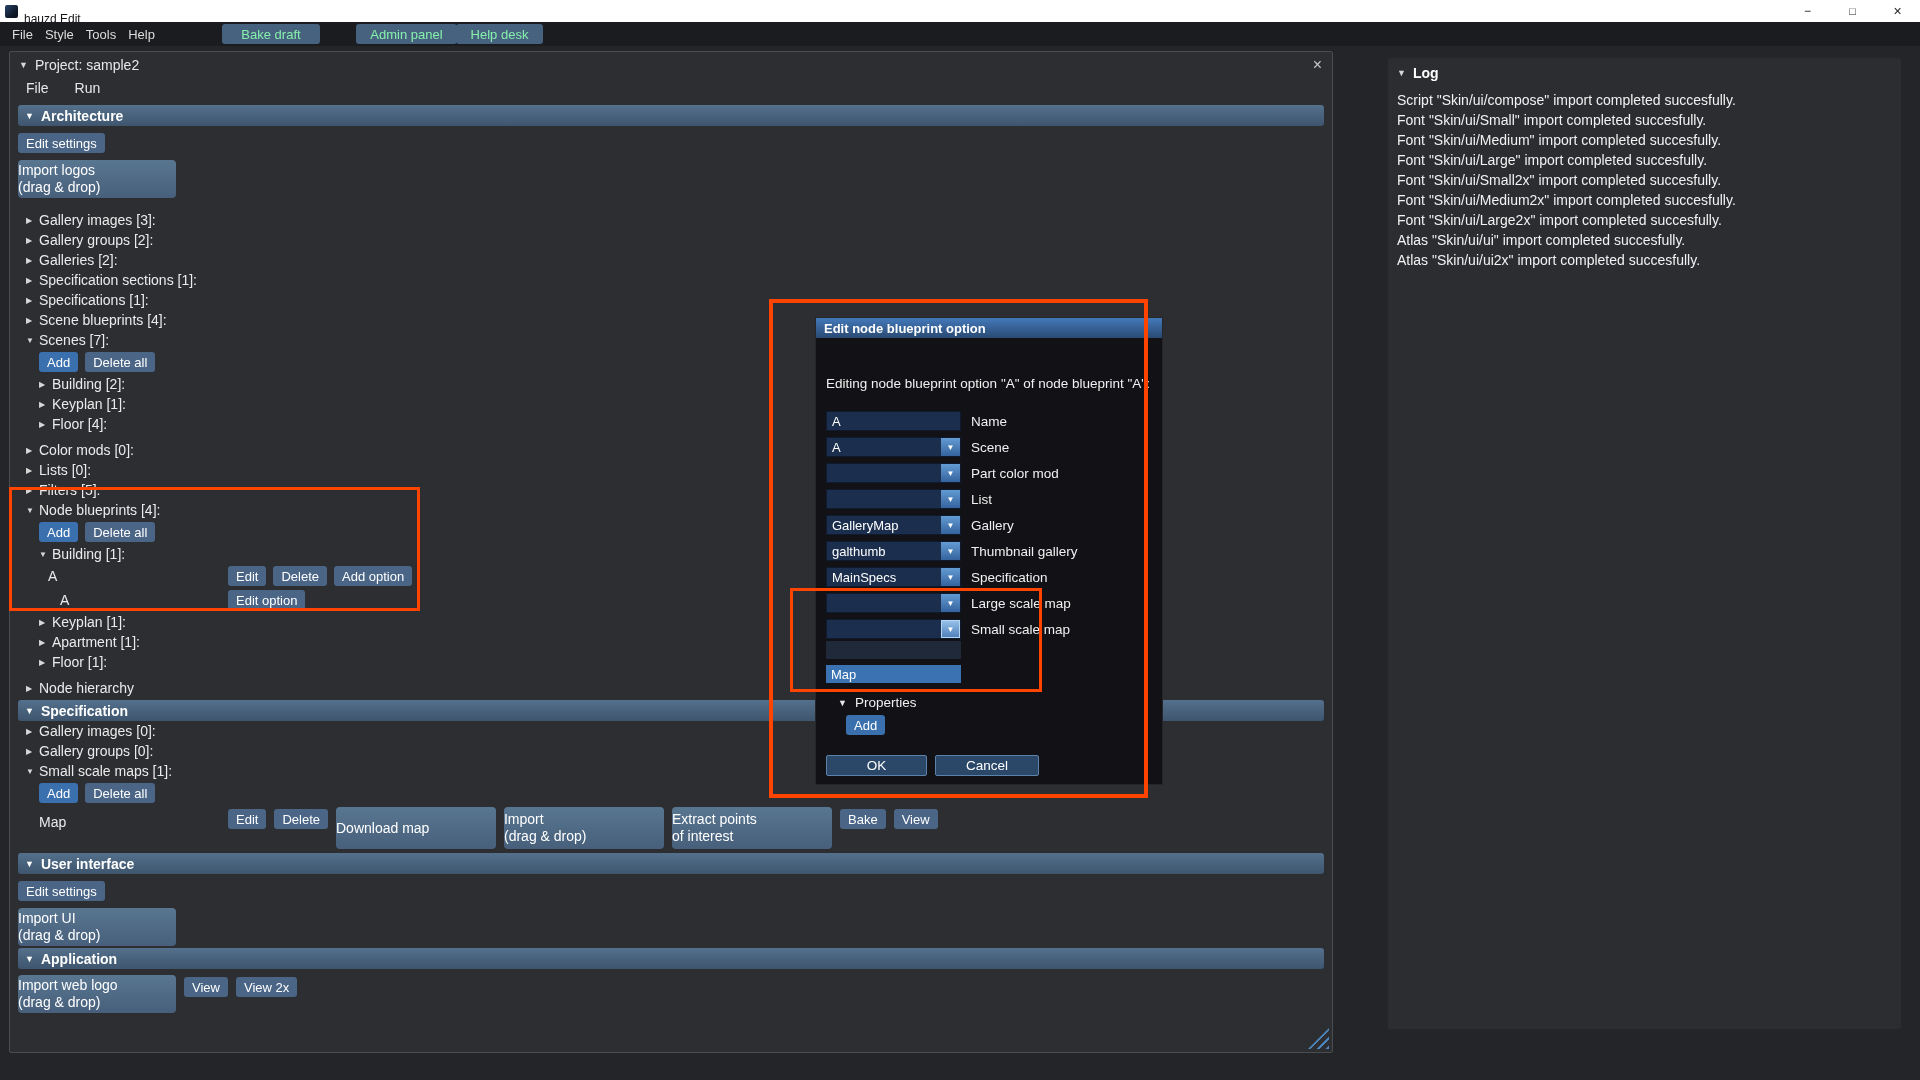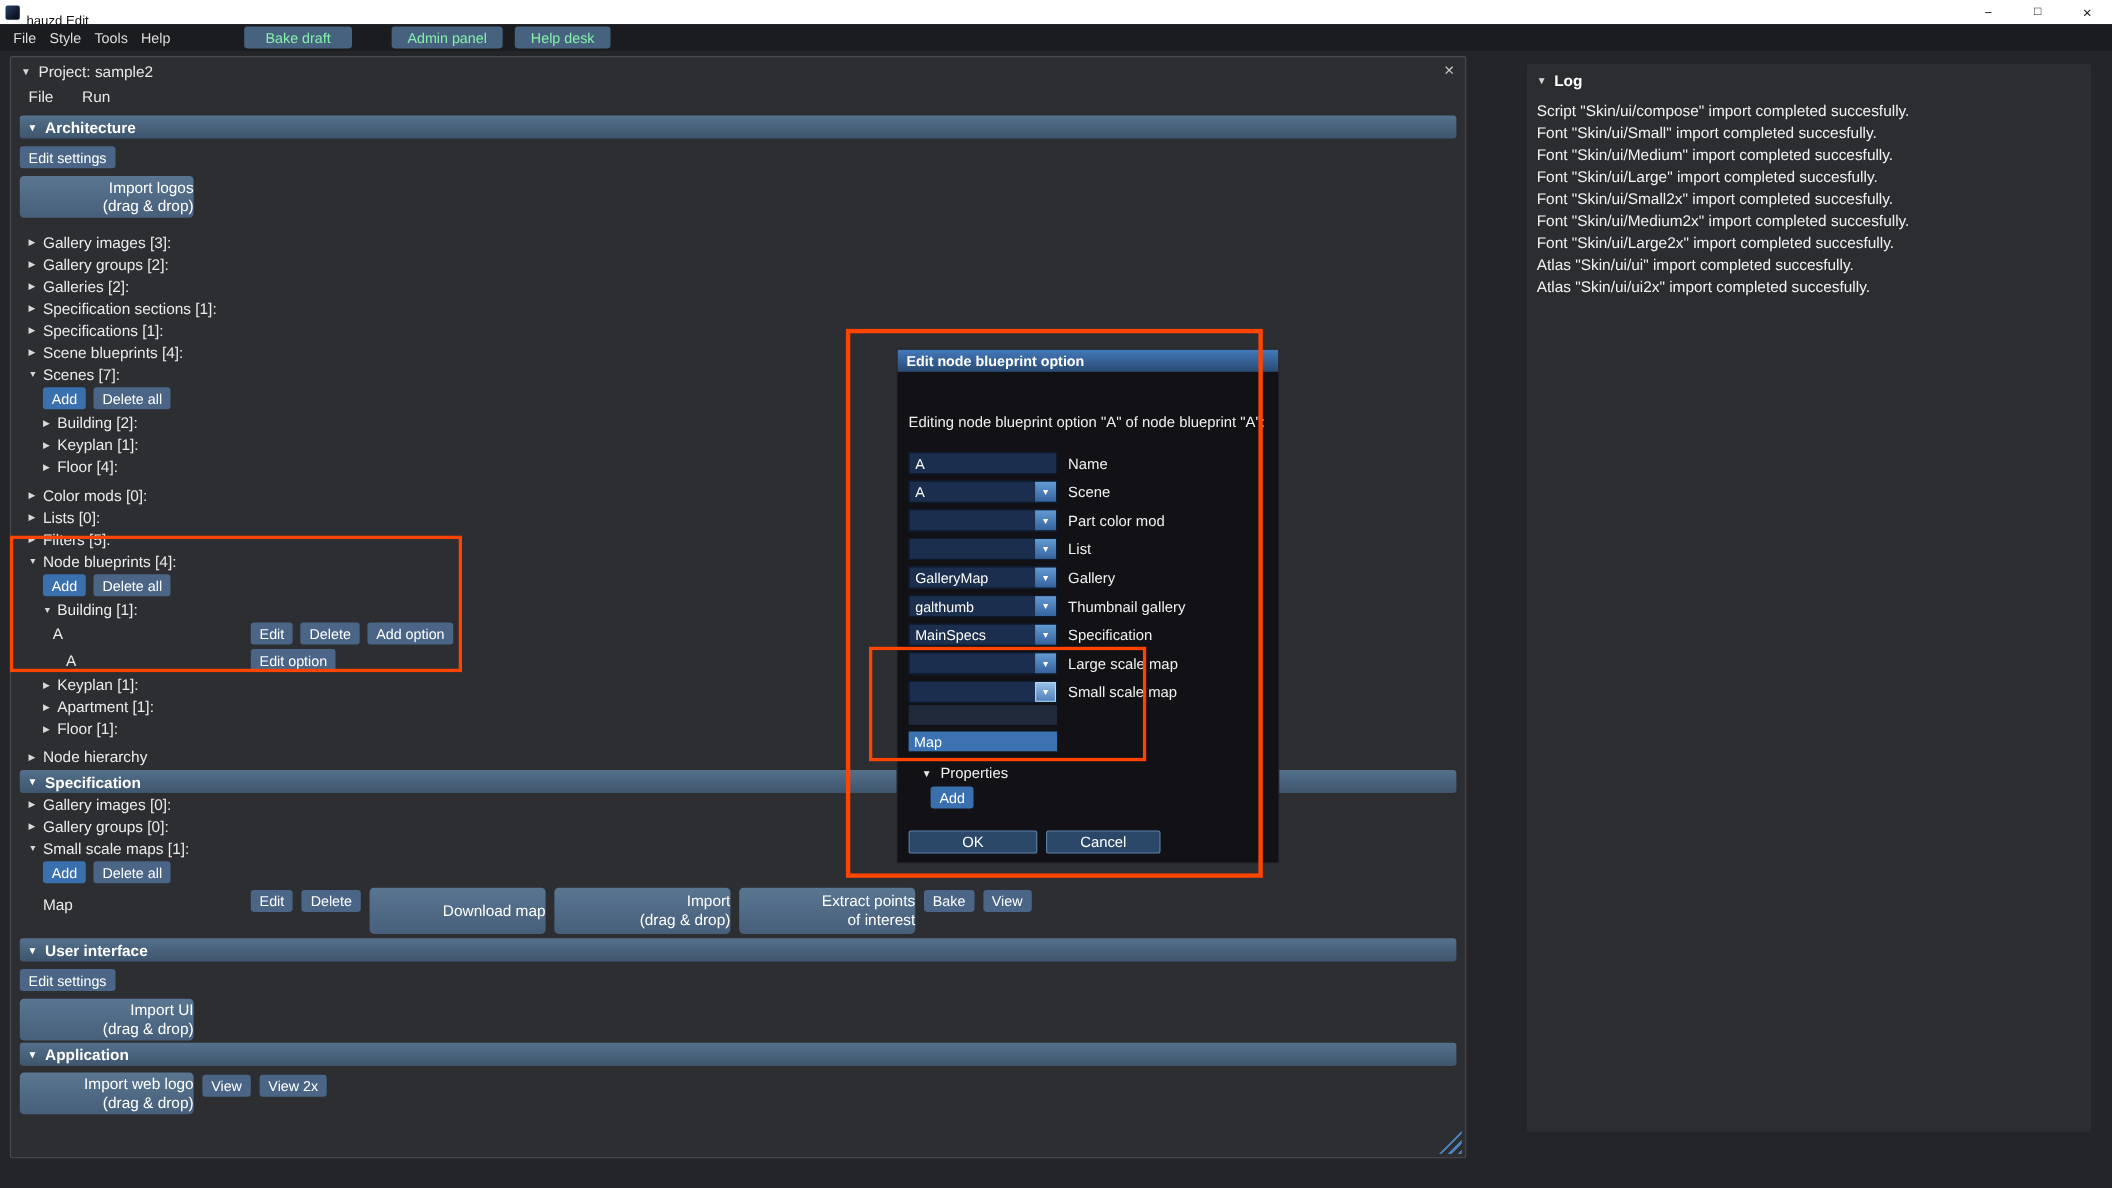--- a/index.html
+++ b/index.html
@@ -30,21 +30,21 @@
     height: 24px; background: #1b1c1f; position: relative;
     display: flex; align-items: center; color: #dddddd; font-size: 13px;
   }
   .menu-item { margin-left: 12px; }
   .mbtn {
     position: absolute; top: 2px; height: 20px; border: none; border-radius: 3px;
     background: #46627f; color: #86efac; font-size: 13px; font-family: inherit;
   }
   .mbtn.b1 { left: 222px; width: 98px; }
   .mbtn.b2 { left: 356px; width: 101px; }
-  .mbtn.b3 { left: 468px; width: 87px; }
+  .mbtn.b3 { left: 456px; width: 87px; }
   
   .workspace { position: relative; height: 1034px; }
   .project-panel {
     position: absolute; left: 9px; top: 5px; width: 1324px; height: 1002px;
     background: #2c2e32; border: 1px solid #4a4c50; border-radius: 2px; overflow: hidden;
   }
   .panel-header {
     height: 24px; display: flex; align-items: center; gap: 7px;
     padding: 2px 10px 0 9px; color: #e8e8e8; font-size: 14px;
   }
@@ -66,21 +66,21 @@
   .btn {
     display: inline-flex; align-items: center; justify-content: center;
     height: 20px; padding: 0 8px; border: none; border-radius: 3px;
     background: #4a6585; color: #fff; font-size: 13px; font-family: inherit; white-space: nowrap;
   }
   .btn.bright { background: #3a70ae; }
   .bigbtn {
     width: 158px; height: 38px; border-radius: 4px; border: none;
     background: linear-gradient(#597691, #475f7b);
     color: #fff; font-size: 14px; line-height: 17px;
-    display: flex; flex-direction: column; align-items: flex-end; justify-content: center;
+    display: flex; flex-direction: column; align-items: flex-start; justify-content: center;
     font-family: inherit;
   }
   .bigbtn.h42 { height: 42px; width: 160px; }
   
   .trow { height: 20px; display: flex; align-items: center; color: #ebebeb; font-size: 14px; position: relative; }
   .trow.tall { height: 24px; }
   .trow.gap { margin-top: 6px; }
   .arr { width: 13px; font-size: 8px; color: #d8d8d8; flex: none; }
   .ind1 { padding-left: 16px; }
   .ind2 { padding-left: 29px; }
@@ -136,21 +136,21 @@
   .flabel { margin-left: 10px; color: #f0f0f0; font-size: 13.5px; white-space: nowrap; }
   .dd-list { position: absolute; left: 10px; top: 323px; width: 135px; z-index: 6; }
   .dd-opt { height: 18px; display: flex; align-items: center; padding-left: 5px; font-size: 13px; }
   .dd-opt.dim { background: rgba(58, 90, 134, 0.32); color: rgba(190, 212, 238, 0.55); margin-bottom: 6px; }
   .dd-opt.sel { background: #3a72b2; color: #fff; }
   .dlg-props { margin-top: 53px; display: flex; align-items: center; gap: 8px; padding-left: 22px; color: #f0f0f0; font-size: 13.5px; }
   .dlg-props .tri { font-size: 9px; color: #e8e8e8; }
   .dlg-add { margin: 5px 0 0 30px; }
   .dlg-actions { position: absolute; left: 10px; top: 437px; display: flex; gap: 8px; }
   .dlg-btn {
-    width: 117px; height: 21px; background: #2b4869; border: 1px solid #5c82ab; border-radius: 2px;
+    width: 101px; height: 21px; background: #2b4869; border: 1px solid #5c82ab; border-radius: 2px;
     color: #fff; font-size: 13.5px; display: flex; align-items: center; justify-content: center;
     font-family: inherit;
   }
   .dlg-btn.cancel { width: 104px; }
   
   .hl { position: absolute; border: 3px solid #ff4400; z-index: 10; pointer-events: none; }
   .hl1 { left: 9px;  top: 441px; width: 411px; height: 124px; }
   .hl2 { left: 769px; top: 253px; width: 379px; height: 499px; border-width: 4px; }
   .hl3 { left: 790px; top: 542px; width: 252px; height: 104px; z-index: 11; }
 </style>

